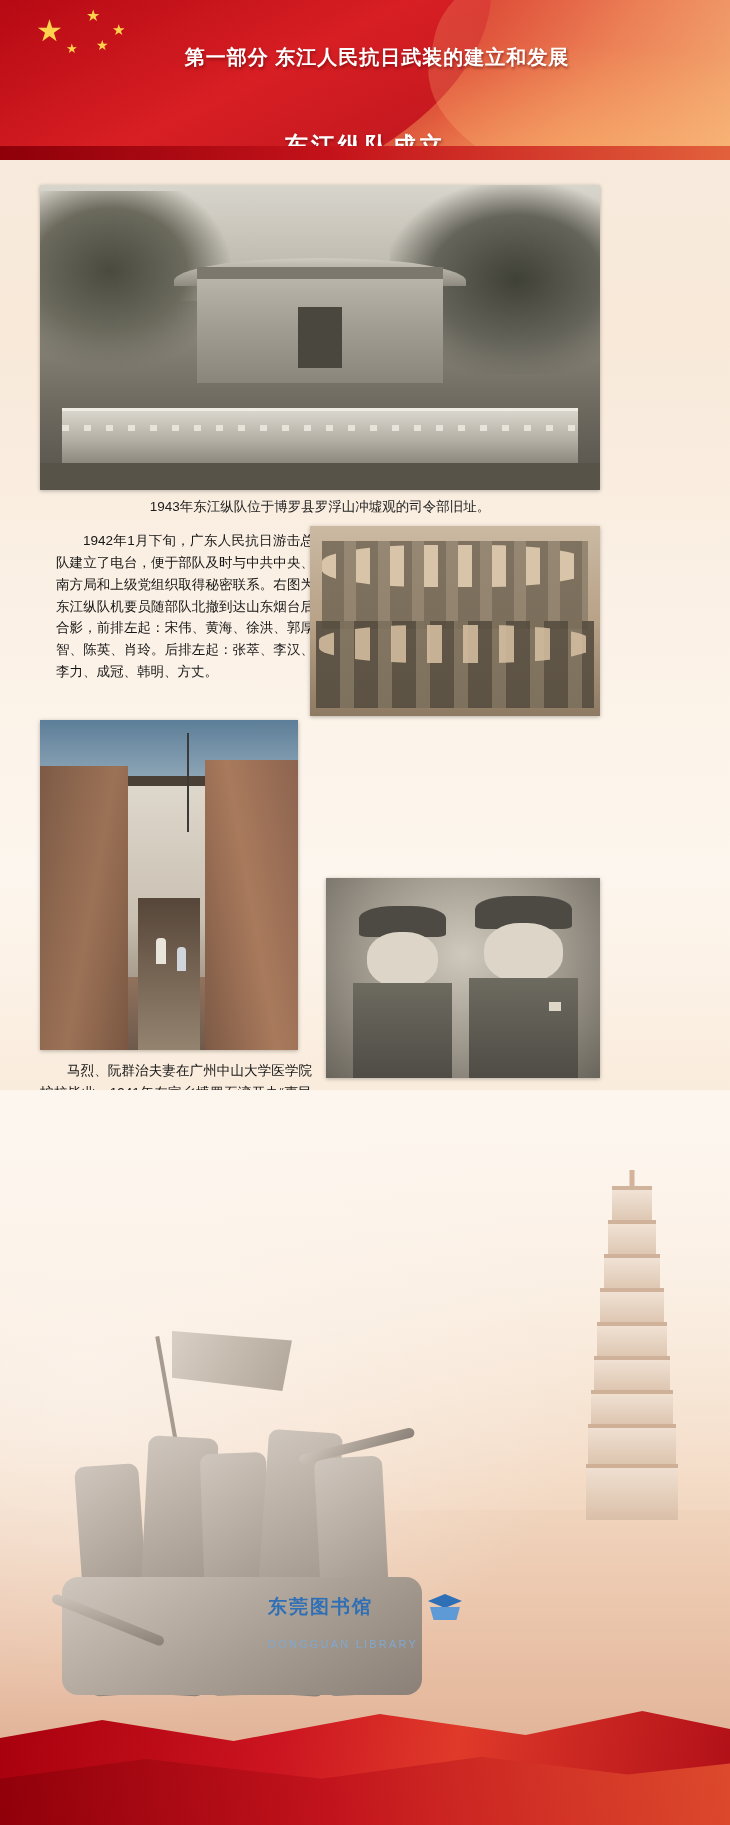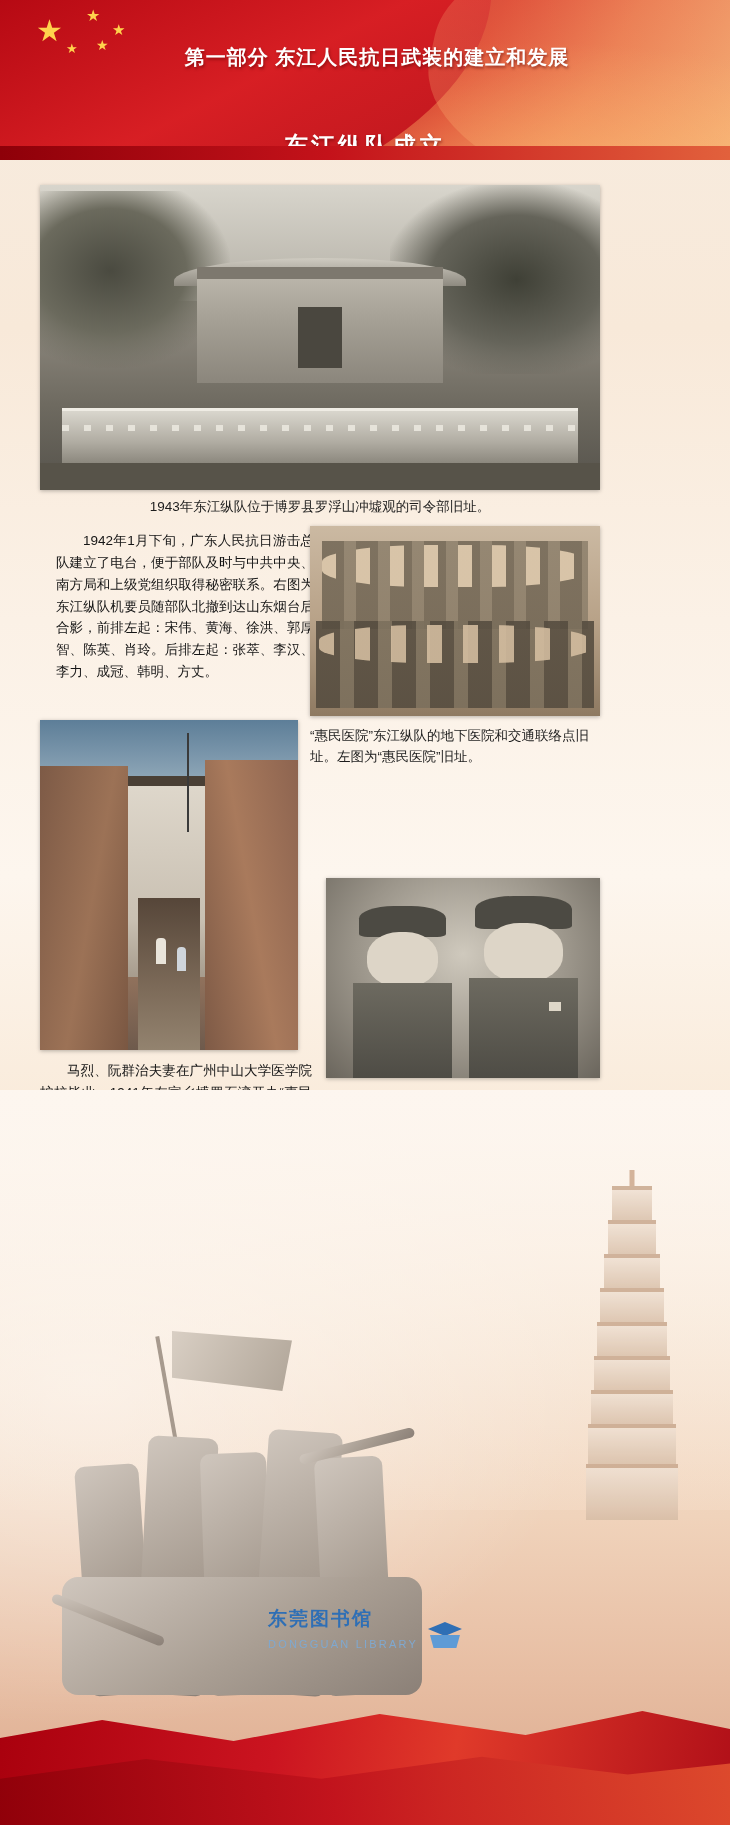--- a/index.html
+++ b/index.html
@@ -357,29 +357,29 @@
     position: absolute; left: 0; bottom: 0; width: 730px; height: 110px;
     background: linear-gradient(80deg, #8d0009 0%, #c0121c 45%, #e2512f 100%);
     clip-path: polygon(0 58%, 20% 40%, 44% 58%, 66% 38%, 86% 54%, 100% 44%, 100% 100%, 0 100%);
     opacity: .9;
   }
   .logo {
     position: absolute;
     left: 50%; transform: translateX(-50%);
     bottom: 175px;
     display: flex;
-    align-items: flex-end;
+    align-items: flex-start;
     gap: 10px;
   }
   .logo-text { text-align: left; }
   .logo-cn {
     font-size: 19px; font-weight: bold; color: #2f6fb5; letter-spacing: 2px;
   }
   .logo-en {
-    font-size: 11px; color: #7fa8cf; letter-spacing: 2.2px; margin-top: 6px;
+    font-size: 11px; color: #7fa8cf; letter-spacing: 2.2px; margin-top: 18px;
   }
   .logo-mark {
     width: 34px; height: 28px; position: relative;
   }
   .logo-mark .book-top {
     position: absolute; left: 0; top: 0; width: 34px; height: 14px;
     background: #2f6fb5; clip-path: polygon(50% 0, 100% 50%, 50% 100%, 0 50%);
   }
   .logo-mark .book-bot {
     position: absolute; left: 2px; top: 13px; width: 30px; height: 13px;
@@ -427,21 +427,20 @@
       <span class="indent">1942年1月下旬，广东人民抗日游击总队建立了电台，便于部队及时与中共中央、南方局和上级党组织取得秘密联系。右图为东江纵队机要员随部队北撤到达山东烟台后合影，前排左起：宋伟、黄海、徐洪、郭厚智、陈英、肖玲。后排左起：张萃、李汉、李力、成冠、韩明、方丈。</span>
     </div>
 
     <div class="photo" id="photo-group">
       <div class="row-back"></div>
       <div class="heads"></div>
       <div class="row-front"></div>
       <div class="heads2"></div>
     </div>
 
-    <div class="caption" id="cap-hospital">“惠民医院”东江纵队的地下医院和交通联络点旧址。左图为“惠民医院”旧址。</div>
 
     <div class="photo" id="photo-alley">
       <div class="sky"></div>
       <div class="roof-mid"></div>
       <div class="house-mid"></div>
       <div class="wall-l"></div>
       <div class="wall-r"></div>
       <div class="alley"></div>
       <div class="figure"></div>
       <div class="figure2"></div>

